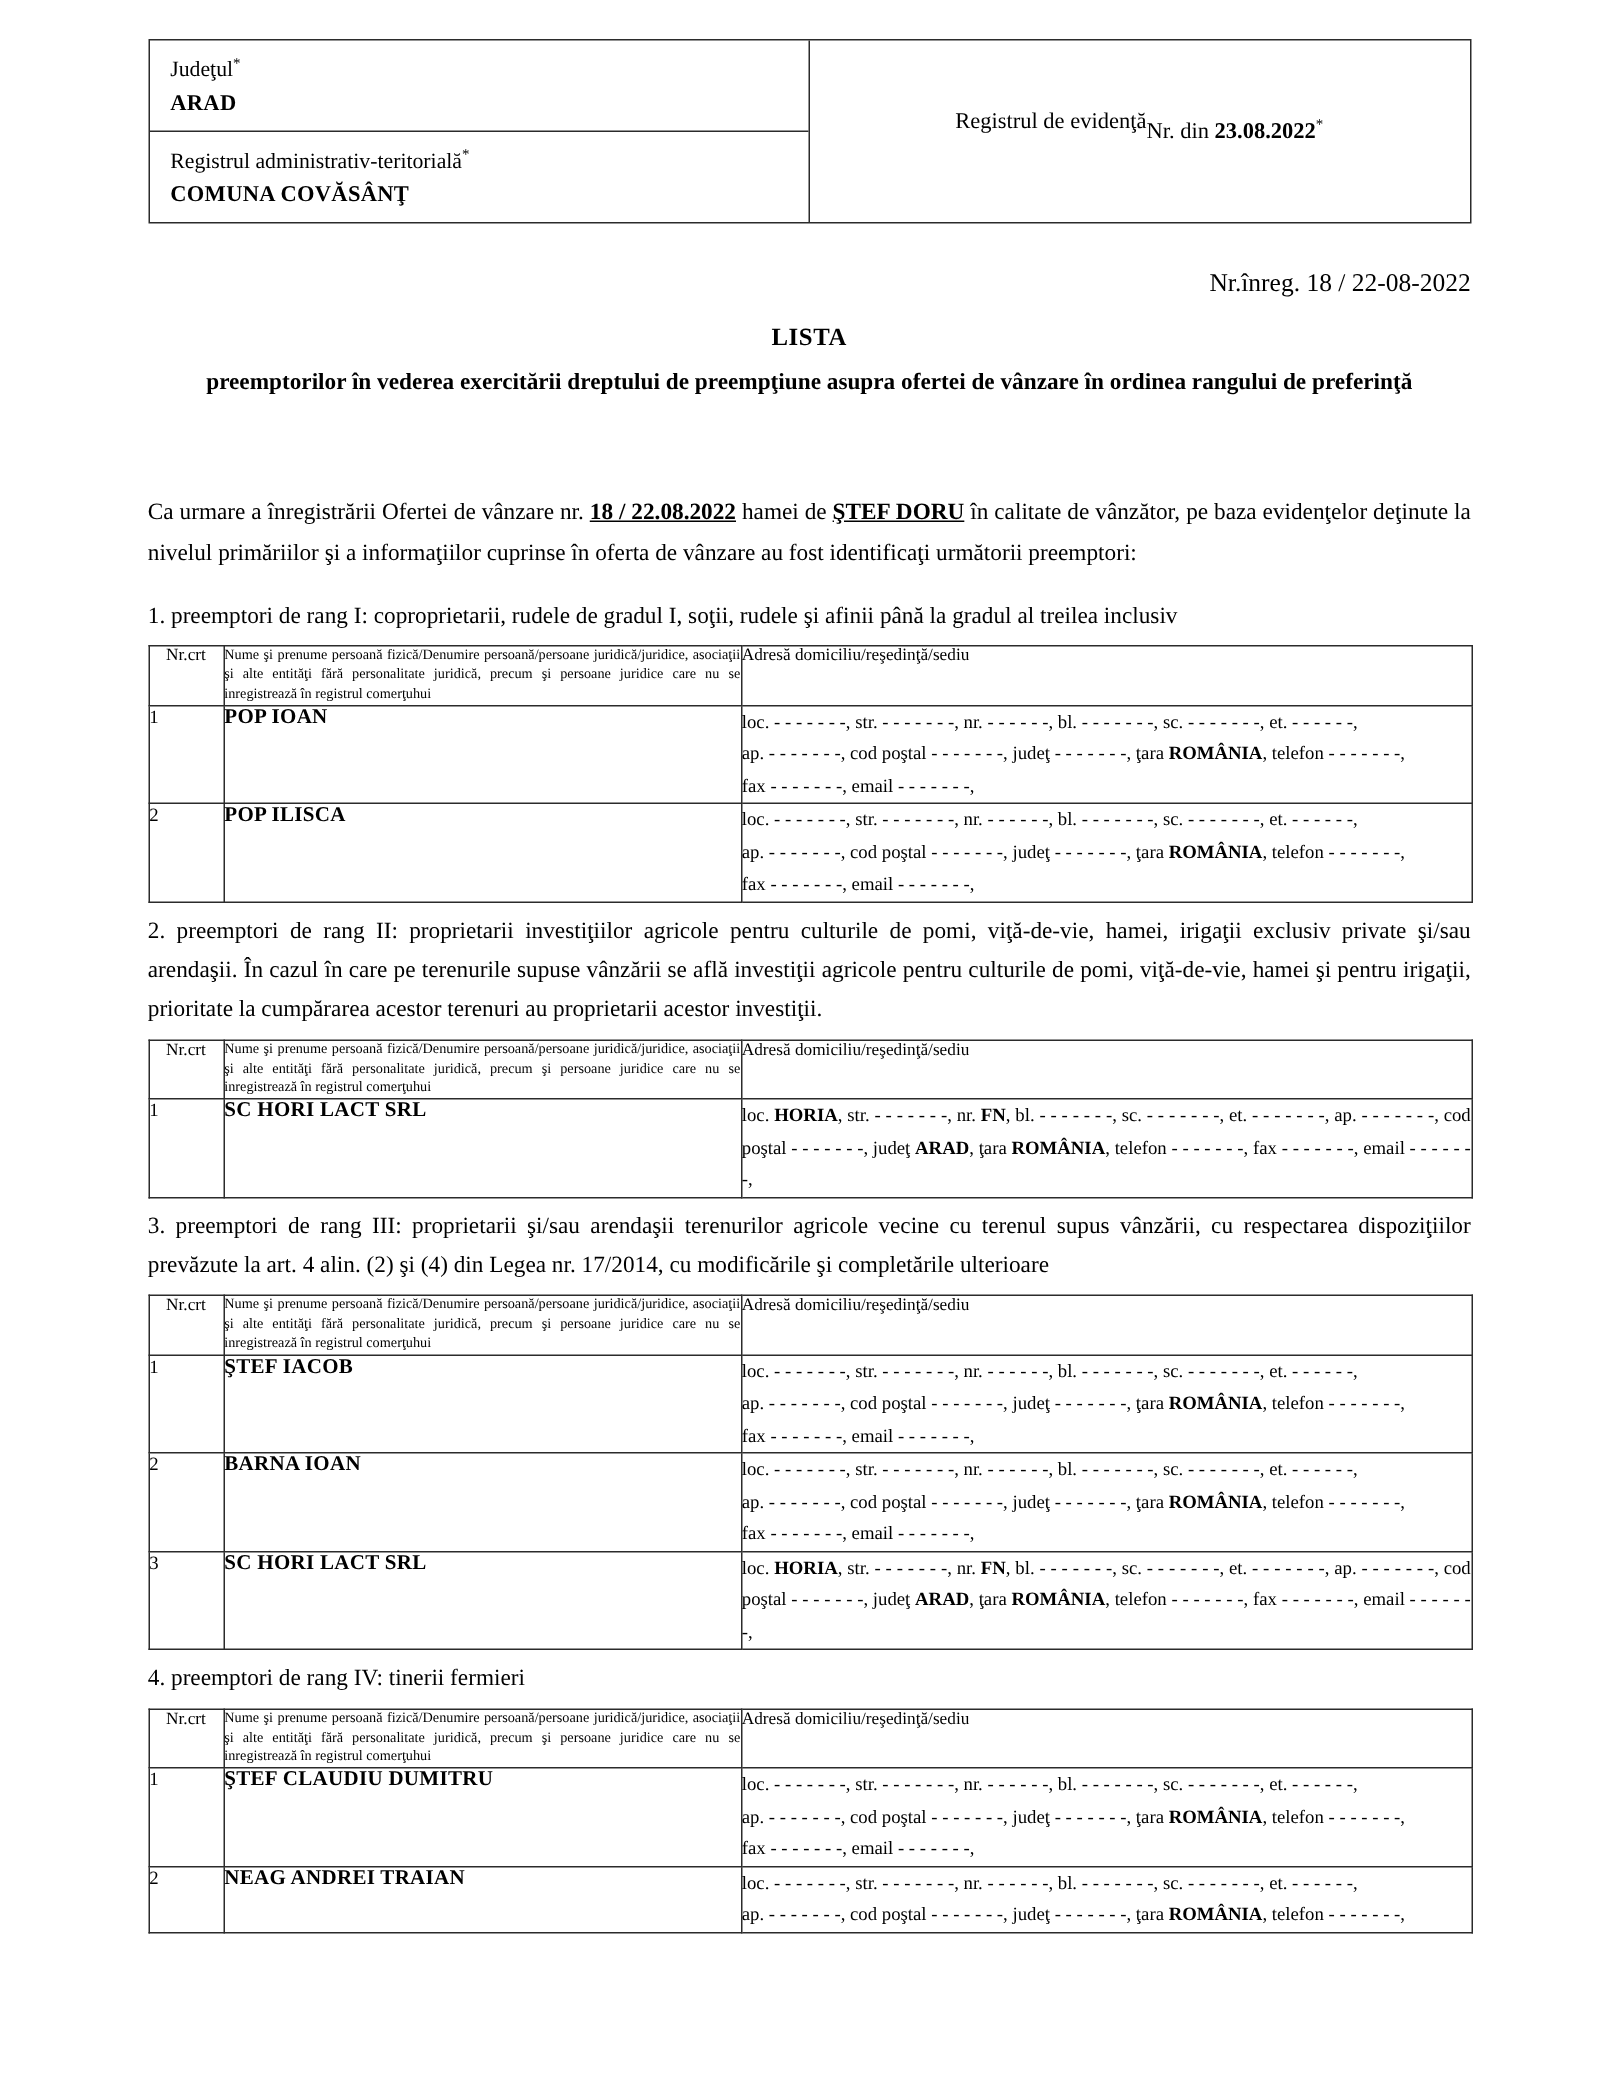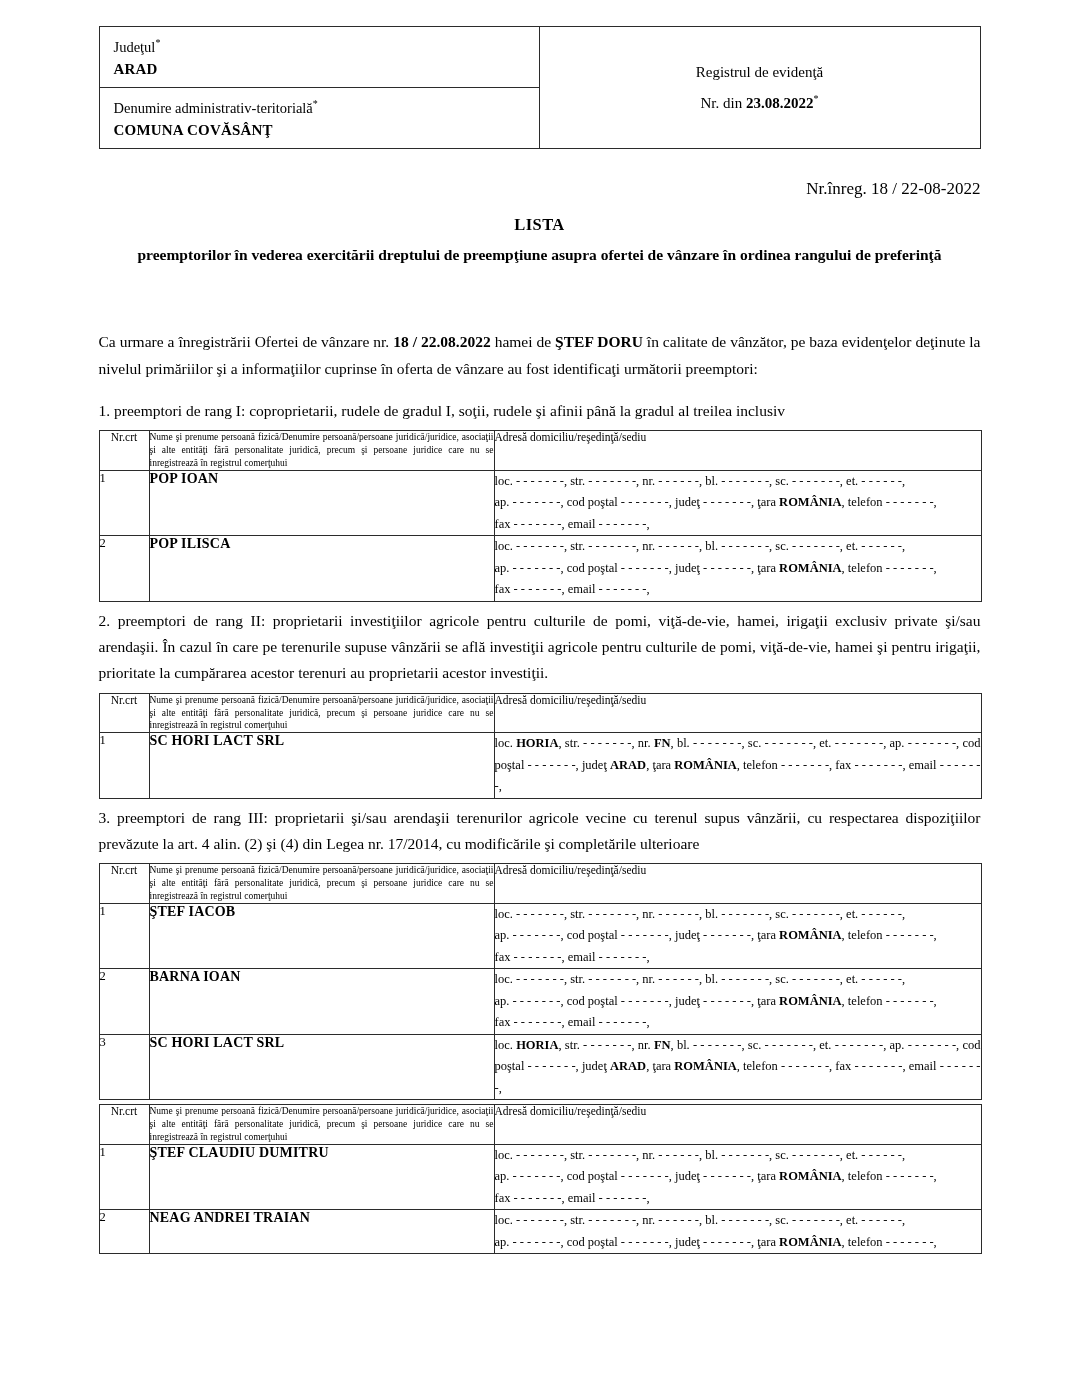--- a/index.html
+++ b/index.html
@@ -61,21 +61,21 @@
     margin-top: 5px;
     letter-spacing: .2px;
   }
   .star {
     font-size: 10px;
     vertical-align: super;
   }
   .header-right {
     flex: 1;
     display: flex;
-    flex-direction: column;
+    flex-direction: row;
     align-items: center;
     justify-content: center;
     padding: 8px 10px;
     box-sizing: border-box;
   }
   .header-right .line1 {
     font-size: 15px;
     margin-bottom: 12px;
   }
   .header-right .line2 {
@@ -109,21 +109,21 @@
     font-family: Liberation Serif, serif;
   }
 
   
   .intro {
     margin-top: 62px;
     font-size: 15.5px;
     line-height: 1.75;
     text-align: justify;
   }
-  .intro b { font-weight: bold; }
+  .intro b { font-weight: bold; text-decoration: underline; }
 
   .rank-head {
     font-size: 15.5px;
     line-height: 1.7;
     text-align: justify;
     margin-top: 6px;
     margin-bottom: 6px;
   }
   .rank-head.spaced { }
 
@@ -191,21 +191,21 @@
 <div class="page">
   <div class="content">
 
     <div class="header-wrap">
       <div class="header-left">
         <div class="hl-cell top">
           <div class="lbl"><span>Judeţul</span><span class="star">*</span></div>
           <div class="val">ARAD</div>
         </div>
         <div class="hl-cell bottom">
-          <div class="lbl"><span>Denumire administrativ-teritorială</span><span class="star">*</span></div>
+          <div class="lbl"><span>Registrul administrativ-teritorială</span><span class="star">*</span></div>
           <div class="val">COMUNA COVĂSÂNŢ</div>
         </div>
       </div>
       <div class="header-right">
         <div class="line1">Registrul de evidenţă</div>
         <div class="line2"><span>Nr. din </span><b>23.08.2022</b><span class="star">*</span></div>
       </div>
     </div>
 
     <div class="reg-no">Nr.înreg. 18 / 22-08-2022</div>
@@ -321,20 +321,21 @@
             <td class="td-name">SC HORI LACT SRL</td>
             <td class="td-adr">
               <span>loc. </span><b>HORIA</b><span>, str. - - - - - - -, nr. </span><b>FN</b><span>, bl. - - - - - - -, sc. - - - - - - -, et. - - - - - - -, ap. - - - - - - -, cod poştal - - - - - - -, judeţ </span><b>ARAD</b><span>, ţara </span><b>ROMÂNIA</b><span>, telefon - - - - - - -, fax - - - - - - -, email - - - - - - -,</span>
             </td>
           </tr>
         </tbody>
       </table>
     </div>
 
     <div class="sec">
+      <div class="rank-head spaced">4. preemptori de rang IV: tinerii fermieri</div>
       <table class="pt">
         <colgroup>
             <col class="c-nr">
             <col class="c-name">
             <col class="c-adr">
           </colgroup>
         <thead>
           <tr>
             <th class="th-nr">Nr.crt</th>
             <th class="th-name">Nume şi prenume persoană fizică/Denumire persoană/persoane juridică/juridice, asociaţii şi alte entităţi fără personalitate juridică, precum şi persoane juridice care nu se inregistrează în registrul comerţuhui</th>

